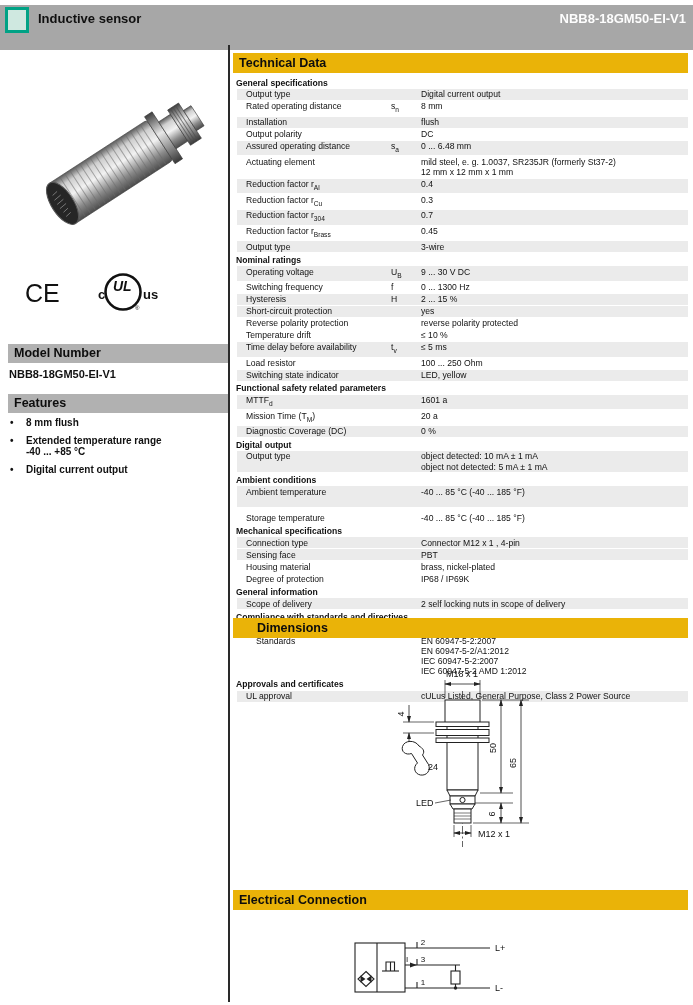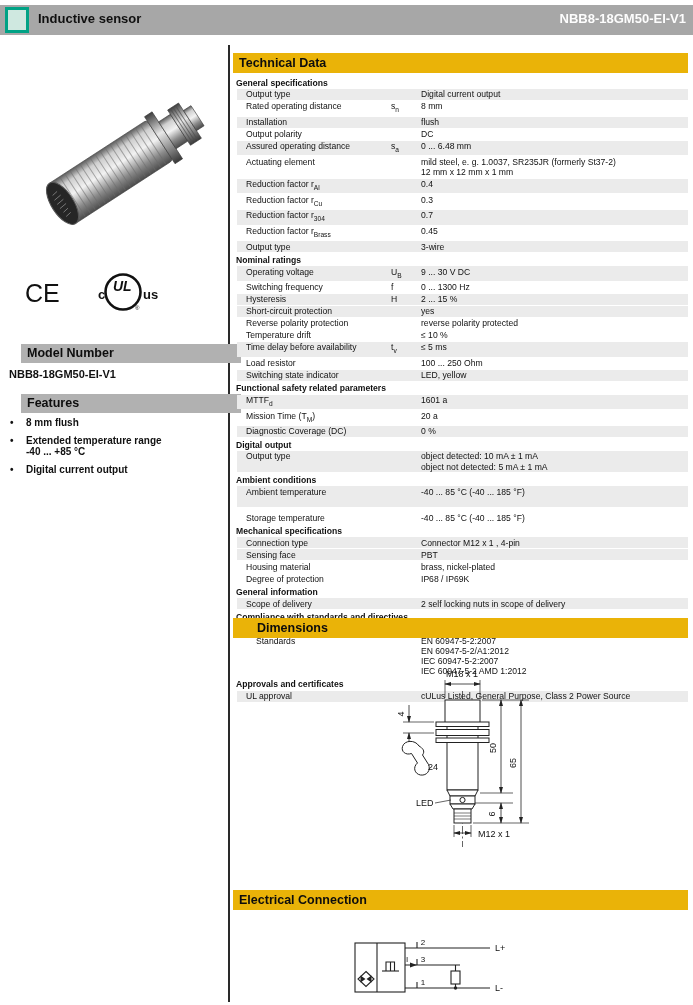--- a/index.html
+++ b/index.html
@@ -1,34 +1,34 @@
 <!DOCTYPE html>
 <html><head>
 <meta charset="utf-8">
 <style>
   html,body{margin:0;padding:0;background:#fff;}
   .page{position:relative;width:693px;height:1005px;background:#fff;overflow:hidden;
         font-family:"Liberation Sans","DejaVu Sans",sans-serif;color:#111;}
   
-  .topbar{position:absolute;left:0;top:5px;width:693px;height:30px;background:#a7a7a7;}
+  .topbar{position:absolute;left:0;top:5px;width:693px;height:45px;background:#a7a7a7;}
   .accent-sq{position:absolute;left:5px;top:2px;width:18px;height:20px;
              background:#cfe8e0;border:3px solid #00a285;}
   .topbar .title{position:absolute;left:38px;top:0;height:28px;line-height:28px;
                  font-size:13px;font-weight:bold;color:#101010;}
   .topbar .model{position:absolute;right:7px;top:0;height:28px;line-height:28px;
                  font-size:13px;font-weight:bold;color:#fdfdfd;}
   
   .divider{position:absolute;left:228px;top:45px;width:1.5px;height:957px;background:#2a2a2a;}
   
   .left-col{position:absolute;left:0;top:56px;width:228px;height:965px;}
   .photo{position:absolute;left:12px;top:12px;}
   .cert-ce{position:absolute;left:24px;top:222px;}
   .cert-ul{position:absolute;left:86px;top:210px;}
   .lbar{position:absolute;left:8px;width:220px;height:19px;background:#b1b1b1;
-        font-size:12.5px;font-weight:bold;color:#0d0d0d;line-height:19px;padding-left:6px;box-sizing:border-box;margin-left:13px;}
+        font-size:12.5px;font-weight:bold;color:#0d0d0d;line-height:19px;padding-left:6px;box-sizing:border-box;}
   .model-bar{top:288px;}
   .model-val{position:absolute;left:9px;top:312px;font-size:11px;font-weight:bold;}
   .features-bar{top:338px;}
   .features-list{position:absolute;left:10px;top:361px;width:214px;}
   .feat{display:flex;margin-bottom:7px;font-size:10px;font-weight:bold;line-height:11px;}
   .feat .bullet{width:16px;flex:none;}
   
   .right-col{position:absolute;left:233px;top:53px;width:455px;height:952px;}
   .rbar{position:absolute;left:0;width:455px;height:20px;background:#eab308;
         font-size:12.5px;font-weight:bold;color:#0d0d0d;line-height:20px;padding-left:6px;box-sizing:border-box;}

